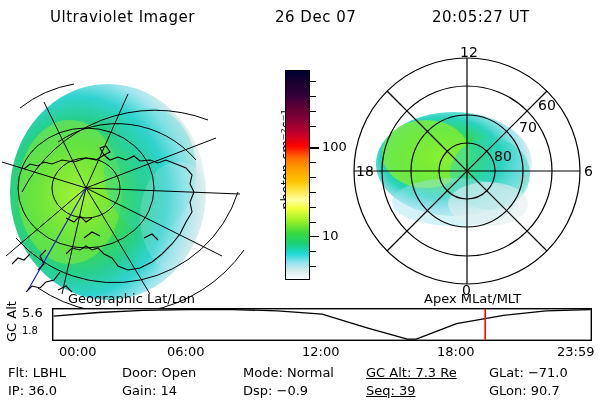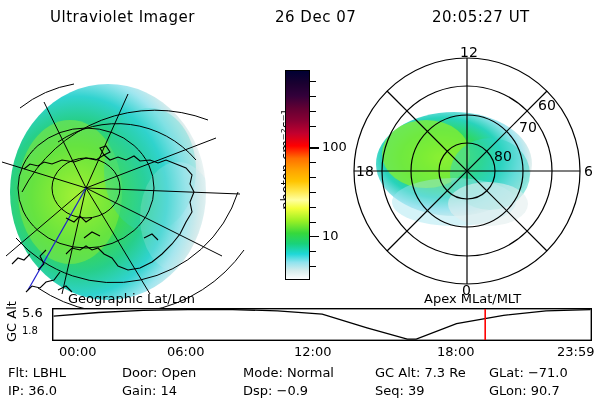--- a/index.html
+++ b/index.html
@@ -36,21 +36,21 @@
   #strip-ylabel span{position:absolute;left:-12px;top:14px;width:42px;
         transform:rotate(-90deg);text-align:center;font-size:13px;white-space:nowrap;}
   #strip-ynum-hi{left:22px;top:305px;font-size:13px;}
   #strip-ynum-lo{left:22px;top:325px;font-size:10px;}
   #strip-box{left:52px;top:308px;width:540px;height:33px;}
   #strip-ticks span{position:absolute;top:344px;font-size:13px;white-space:nowrap;}
   
   #footer{left:0;top:365px;width:508px;height:35px;}
   #footer span{position:absolute;font-size:13px;white-space:nowrap;}
   .f-r1{top:0px;} .f-r2{top:18px;}
-  .fc0{left:8px;} .fc1{left:122px;} .fc2{left:243px;} .fc3{left:375px;} .fc4{left:489px;}
+  .fc0{left:8px;} .fc1{left:122px;} .fc2{left:243px;} .fc3{left:366px;text-decoration:underline;} .fc4{left:489px;}
 </style>
 </head>
 <body>
 
 <div id="header" class="abs">
   <span id="hdr-title">Ultraviolet Imager</span>
   <span id="hdr-date">26 Dec 07</span>
   <span id="hdr-time">20:05:27 UT</span>
 </div>
 
@@ -208,21 +208,21 @@
 <div id="strip-box" class="abs">
   <svg width="540" height="33" viewBox="0 0 540 33" preserveAspectRatio="none">
     <rect x="0.7" y="0.7" width="538.6" height="31.6" fill="#fff" stroke="#000" stroke-width="1.4"></rect>
     <polyline id="alt-trace" fill="none" stroke="#000" stroke-width="1.3" points="1.60,8.22 46.37,4.50 91.14,2.43 135.91,1.60 180.68,1.60 225.45,2.84 270.22,6.15 314.99,19.81 355.29,31.19 364.24,31.19 404.54,15.67 451.54,7.39 494.08,2.84 538.40,1.60"></polyline>
     <line id="time-marker" y1="1" y2="32" stroke="#ff0000" stroke-width="1.6" x1="433.1872" x2="433.1872"></line>
   </svg>
 </div>
 <div id="strip-ticks" class="abs">
     <span style="left: 39px; margin-left: 20px;">00:00</span>
     <span style="left: 167px;">06:00</span>
-    <span style="left: 294px;">12:00</span>
+    <span style="left: 302px;">12:00</span>
     <span style="left: 437px;">18:00</span>
     <span style="left: 557px;">23:59</span>
   </div>
 
 <div id="footer" class="abs">
     <span class="f-r1 fc0">Flt: LBHL</span>
     <span class="f-r1 fc1">Door: Open</span>
     <span class="f-r1 fc2">Mode: Normal</span>
     <span class="f-r1 fc3">GC Alt: 7.3 Re</span>
     <span class="f-r1 fc4">GLat: −71.0</span>

